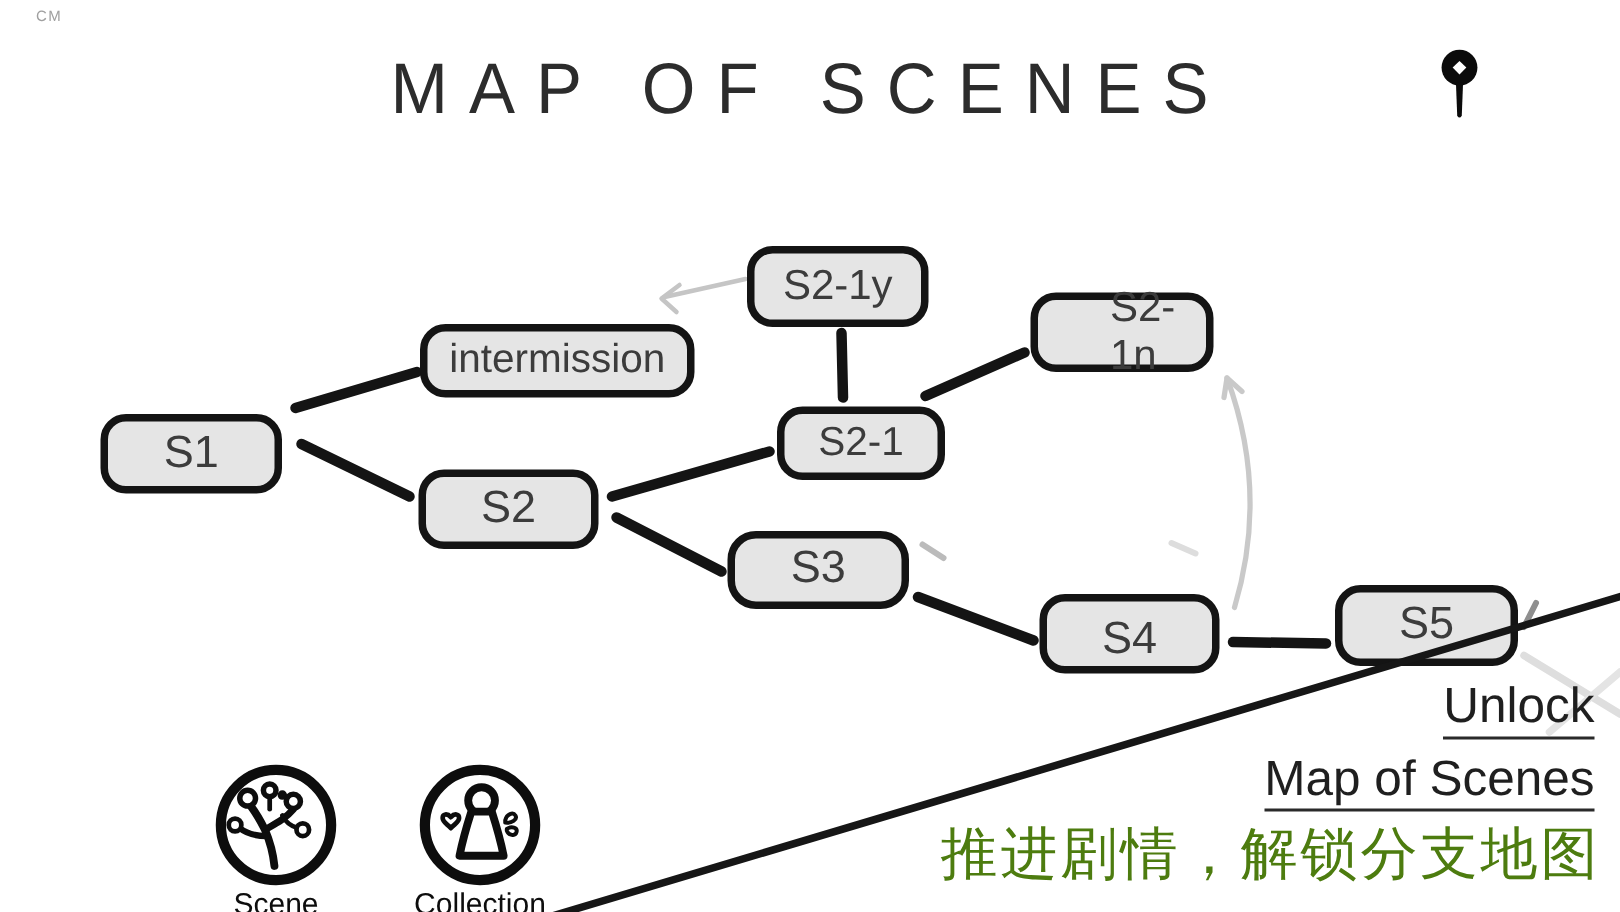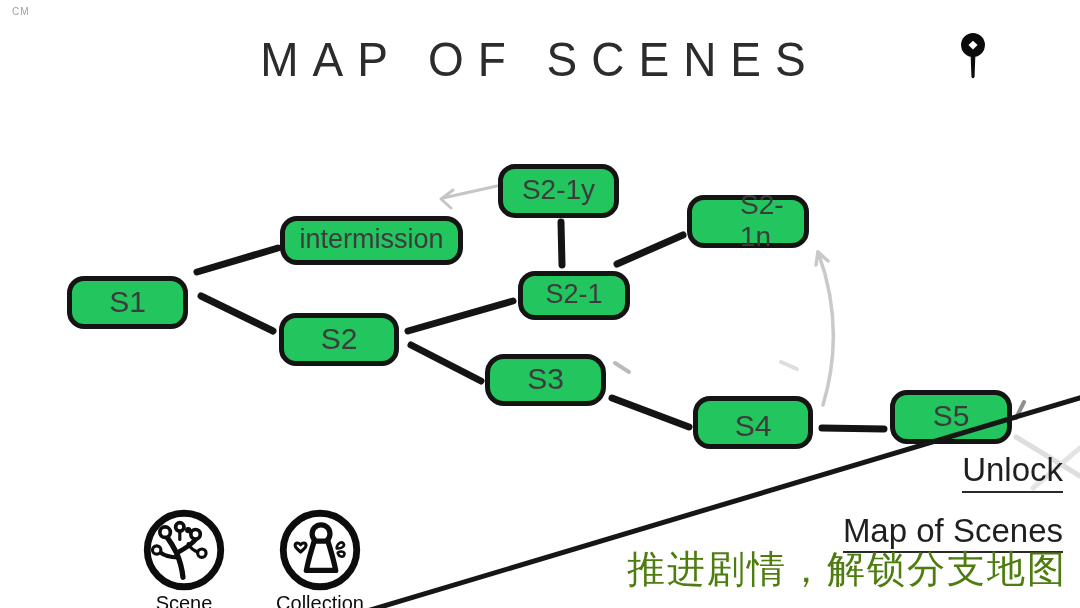--- a/index.html
+++ b/index.html
@@ -1,33 +1,33 @@
 <!DOCTYPE html>
 <html><head>
 <meta charset="utf-8">
 <style>
   html,body{margin:0;padding:0;background:#fff;}
   .stage{position:relative;width:1080px;height:608px;background:#ffffff;overflow:hidden;
          font-family:"Liberation Sans",sans-serif;}
-  .watermark{position:absolute;left:12px;top:6px;font-size:10px;color:#a0a0a0;letter-spacing:1px;}
+  .watermark{position:absolute;left:24px;top:6px;font-size:10px;color:#a0a0a0;letter-spacing:1px;}
   .title{position:absolute;left:0;top:32px;width:100%;text-align:center;
          font-size:46px;font-weight:200;letter-spacing:14px;color:#2c2c2c;
          transform:scaleY(1.04);font-family:"Liberation Sans",sans-serif;}
   .key{position:absolute;left:956px;top:32px;width:34px;height:50px;}
   #graph-svg,#overlay-svg{position:absolute;left:0;top:0;pointer-events:none;}
   #graph-svg{z-index:1;}
   #overlay-svg{z-index:4;}
   #nodes{position:absolute;left:0;top:0;width:100%;height:100%;z-index:2;}
-  .node{position:absolute;box-sizing:border-box;background:#22c55e;border:5px solid #141414;
+  .node{position:absolute;box-sizing:border-box;background:#e5e5e5;border:5px solid #141414;
         border-radius:17px;display:flex;align-items:center;justify-content:center;
         color:#3c3c3c;}
   .node span{transform:translateY(-1px);}
   .unlock-panel{position:absolute;right:17px;top:452px;z-index:5;text-align:right;color:#1f1f1f;}
   .unlock-panel .ul-line{display:inline-block;font-size:33px;line-height:1.08;
-        border-bottom:2px solid #2a2a2a;padding-bottom:3px;margin-bottom:20px;}
+        border-bottom:2px solid #2a2a2a;padding-bottom:3px;margin-bottom:8px;}
   .caption-zh{position:absolute;right:13px;top:544px;z-index:5;font-size:38px;color:#4d7c0f;
         letter-spacing:2px;white-space:nowrap;}
   .dock-item{position:absolute;width:88px;text-align:center;z-index:3;}
   .dock-item svg{display:block;margin:0 auto;}
   .dock-label{font-size:20px;color:#0d0d0d;font-weight:500;margin-top:0px;}
   #dock-scene-map{left:140px;top:508px;}
   #dock-collection{left:276px;top:508px;}
 </style>
 </head>
 <body>

